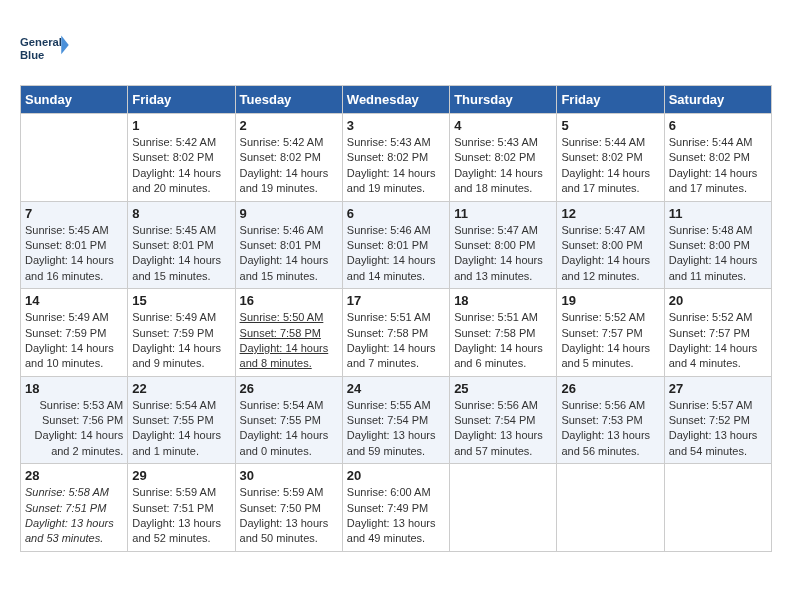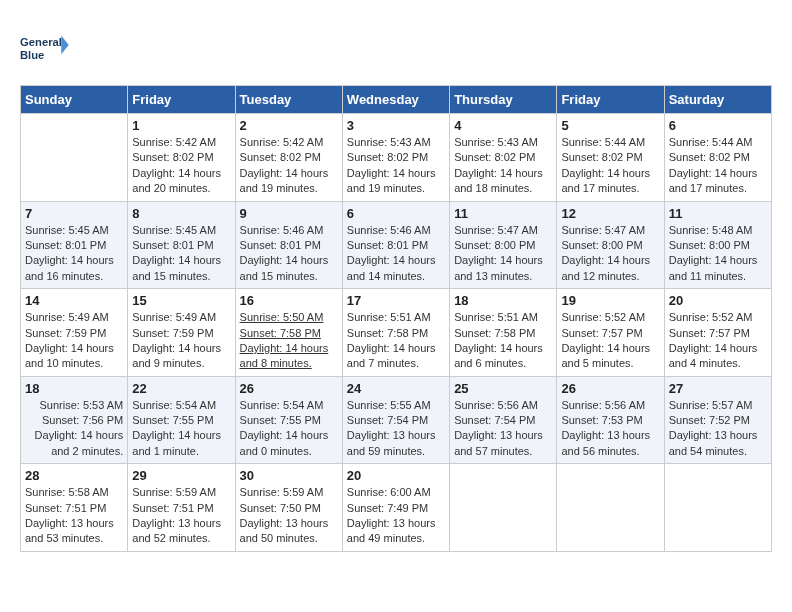--- a/index.html
+++ b/index.html
@@ -301,21 +301,21 @@
           <span class="day-number">27</span>
           <div class="cell-text" style="white-space: pre-line;">Sunrise: 5:57 AM
 Sunset: 7:52 PM
 Daylight: 13 hours
 and 54 minutes.</div>
         </td>
       </tr>
       <tr>
         <td>
           <span class="day-number">28</span>
-          <div class="cell-text" style="white-space: pre-line;">Sunrise: 5:58 AM
+          <div class="cell-text" style="white-space: pre-line; font-style: italic;">Sunrise: 5:58 AM
 Sunset: 7:51 PM
 Daylight: 13 hours
 and 53 minutes.</div>
         </td>
         <td>
           <span class="day-number">29</span>
           <div class="cell-text" style="white-space: pre-line;">Sunrise: 5:59 AM
 Sunset: 7:51 PM
 Daylight: 13 hours
 and 52 minutes.</div>

